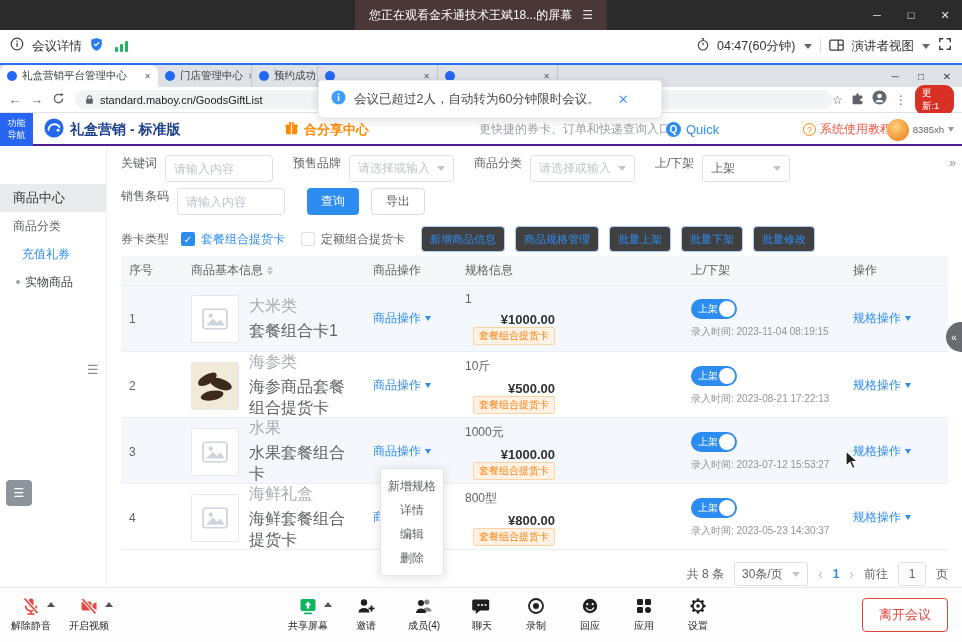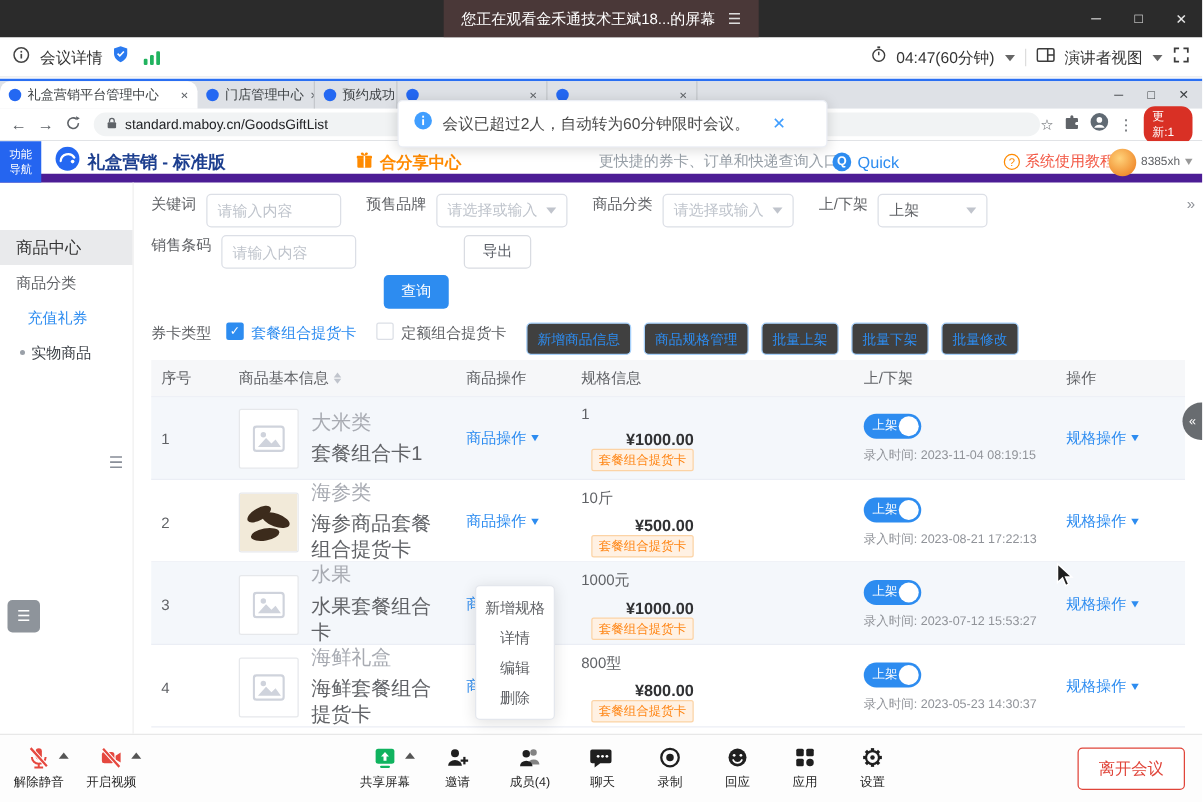--- a/index.html
+++ b/index.html
@@ -42,21 +42,21 @@
   #addrbar { position:absolute; left:0; top:87px; width:962px; height:26px; background:#fff; border-bottom:1px solid #e1e3e6; display:flex; align-items:center; }
   .nav-ic { font-size:13px; color:#5f6368; width:22px; text-align:center; }
   .omnibox { margin-left:6px; width:768px; height:19px; background:#f1f3f4; border-radius:10px; display:flex; align-items:center; gap:6px; padding:0 10px; }
   .url { font-size:11px; color:#202124; }
   .ab-right { margin-left:auto; display:flex; align-items:center; gap:8px; padding-right:8px; }
   .ab-ic { color:#5f6368; font-size:12px; }
   .update-pill { background:#d93025; color:#fff; font-size:9.5px; padding:2px 7px; border-radius:9px; }
 
   
   #webpage { position:absolute; left:0; top:113px; width:962px; height:474px; background:#fff; }
-  #appheader { position:relative; width:962px; height:33px; border-bottom:7px solid #4c1d95; background:#fff;text-decoration:underline; }
+  #appheader { position:relative; width:962px; height:33px; border-bottom:2px solid #4c1d95; background:#fff;text-decoration:underline; }
   .navsq { position:absolute; left:0; top:0; width:33px; height:33px; background:#2565f0; color:#fff; font-size:9px; text-align:center; padding-top:4px; line-height:12px; }
   .logo-wrap { position:absolute; left:44px; top:0; height:33px; display:flex; align-items:center; gap:6px; }
   .logo-text { font-size:14px; font-weight:bold; color:#1d3f8f; }
   .sharec { position:absolute; left:284px; top:0; height:33px; display:flex; align-items:center; gap:5px; }
   .sharec span { font-size:13px; font-weight:bold; color:#ff8a00; }
   .promo { position:absolute; left:479px; top:0; height:33px; display:flex; align-items:center; font-size:12px; color:#98a0a8; }
   .quick { position:absolute; left:666px; top:0; height:33px; display:flex; align-items:center; gap:5px; color:#2d8cf0; font-size:13px; }
   .qicon { width:15px; height:15px; border-radius:50%; background:#2d8cf0; color:#fff; font-size:10px; font-weight:bold; display:flex; align-items:center; justify-content:center; }
   .tutorial { position:absolute; right:70px; top:0; height:33px; display:flex; align-items:center; gap:4px; color:#f25643; font-size:12px; }
   .ticon { width:13px; height:13px; border-radius:50%; border:1.5px solid #ff8a00; color:#ff8a00; font-size:9px; display:flex; align-items:center; justify-content:center; }
@@ -78,24 +78,24 @@
   .frow { display:flex; align-items:flex-start; }
   .frow2 { margin-top:6px; }
   .flabel { font-size:12px; color:#606266; margin-right:8px; white-space:nowrap; }
   .ml20 { margin-left:20px; }
   input.fctrl { width:108px; height:27px; border:1px solid #dcdfe6; border-radius:4px; font-size:12px; padding:0 8px; color:#606266; outline:none; font-family:inherit; }
   input.fctrl::placeholder { color:#bfc4cc; }
   .fsel { width:105px; height:27px; border:1px solid #dcdfe6; border-radius:4px; font-size:12px; padding:0 8px; display:flex; align-items:center; justify-content:space-between; background:#fff; }
   .fsel.w88 { width:88px; }
   .ph { color:#bfc4cc; } .val { color:#606266; }
   .sel-caret { width:0; height:0; border-left:4px solid transparent; border-right:4px solid transparent; border-top:5px solid #c0c4cc; }
-  .btn-primary { margin-left:22px; height:27px; padding:0 14px; background:#2d8cf0; color:#fff; border:none; border-radius:4px; font-size:12px; font-family:inherit;margin-top:32px; }
+  .btn-primary { margin-left:22px; height:27px; padding:0 14px; background:#2d8cf0; color:#fff; border:none; border-radius:4px; font-size:12px; font-family:inherit; }
   .btn-plain { margin-left:12px; height:27px; padding:0 14px; background:#fff; color:#5a5e66; border:1px solid #d9dce2; border-radius:4px; font-size:12px; font-family:inherit; }
 
-  .cardrow { margin-top:11px; display:flex; }
+  .cardrow { margin-top:11px; display:flex; align-items:center; }
   .cb { width:14px; height:14px; border-radius:2px; margin-left:12px; flex:none; }
   .cb.on { background:#2d8cf0; color:#fff; font-size:10px; display:flex; align-items:center; justify-content:center; }
   .cb.off { background:#fff; border:1px solid #dcdfe6; margin-left:16px; }
   .cbl { font-size:12px; margin-left:6px; }
   .cbl.on { color:#2d8cf0; } .cbl.off { color:#606266; }
   .btn-act { margin-left:10px; height:26px; padding:0 8px; background:#404040; color:#2d8cf0; border:1px solid #a6d0fa; border-radius:4px; font-size:11px; font-family:inherit; }
   .btn-act.first { margin-left:16px; }
 
   .gtable { margin-top:4px; }
   .thead, .trow { display:grid; grid-template-columns:56px 182px 92px 226px 162px 109px; }

